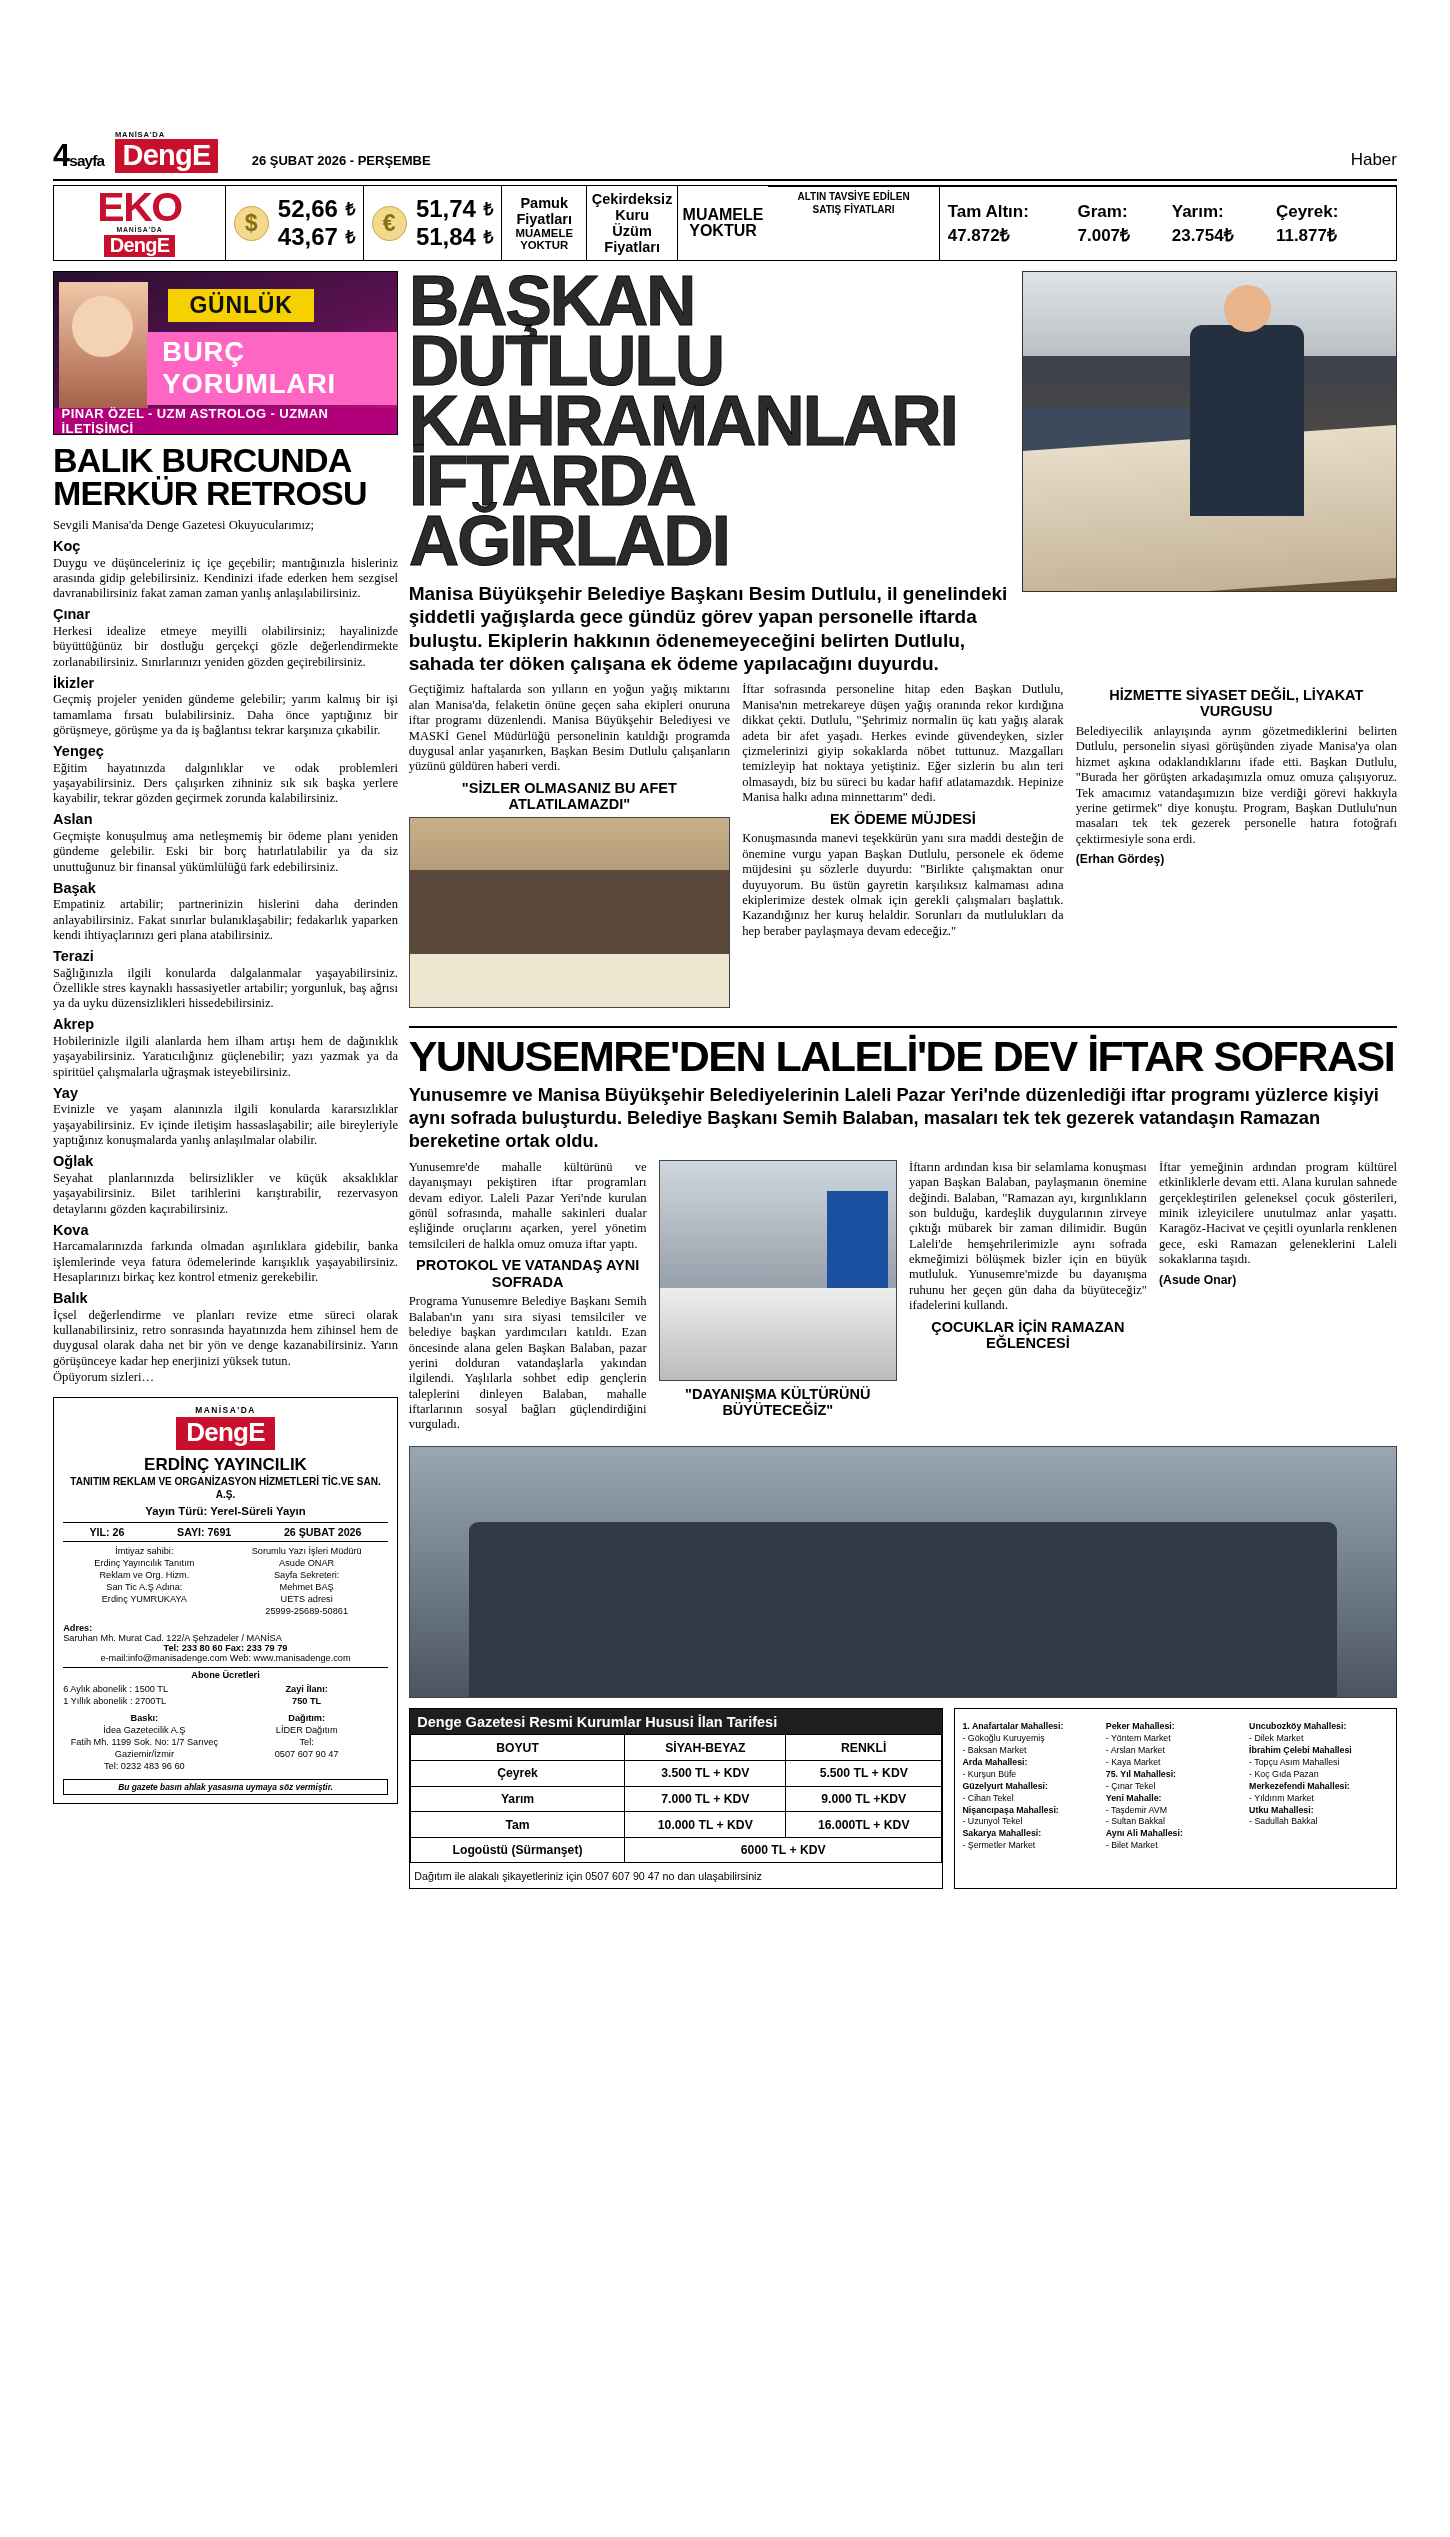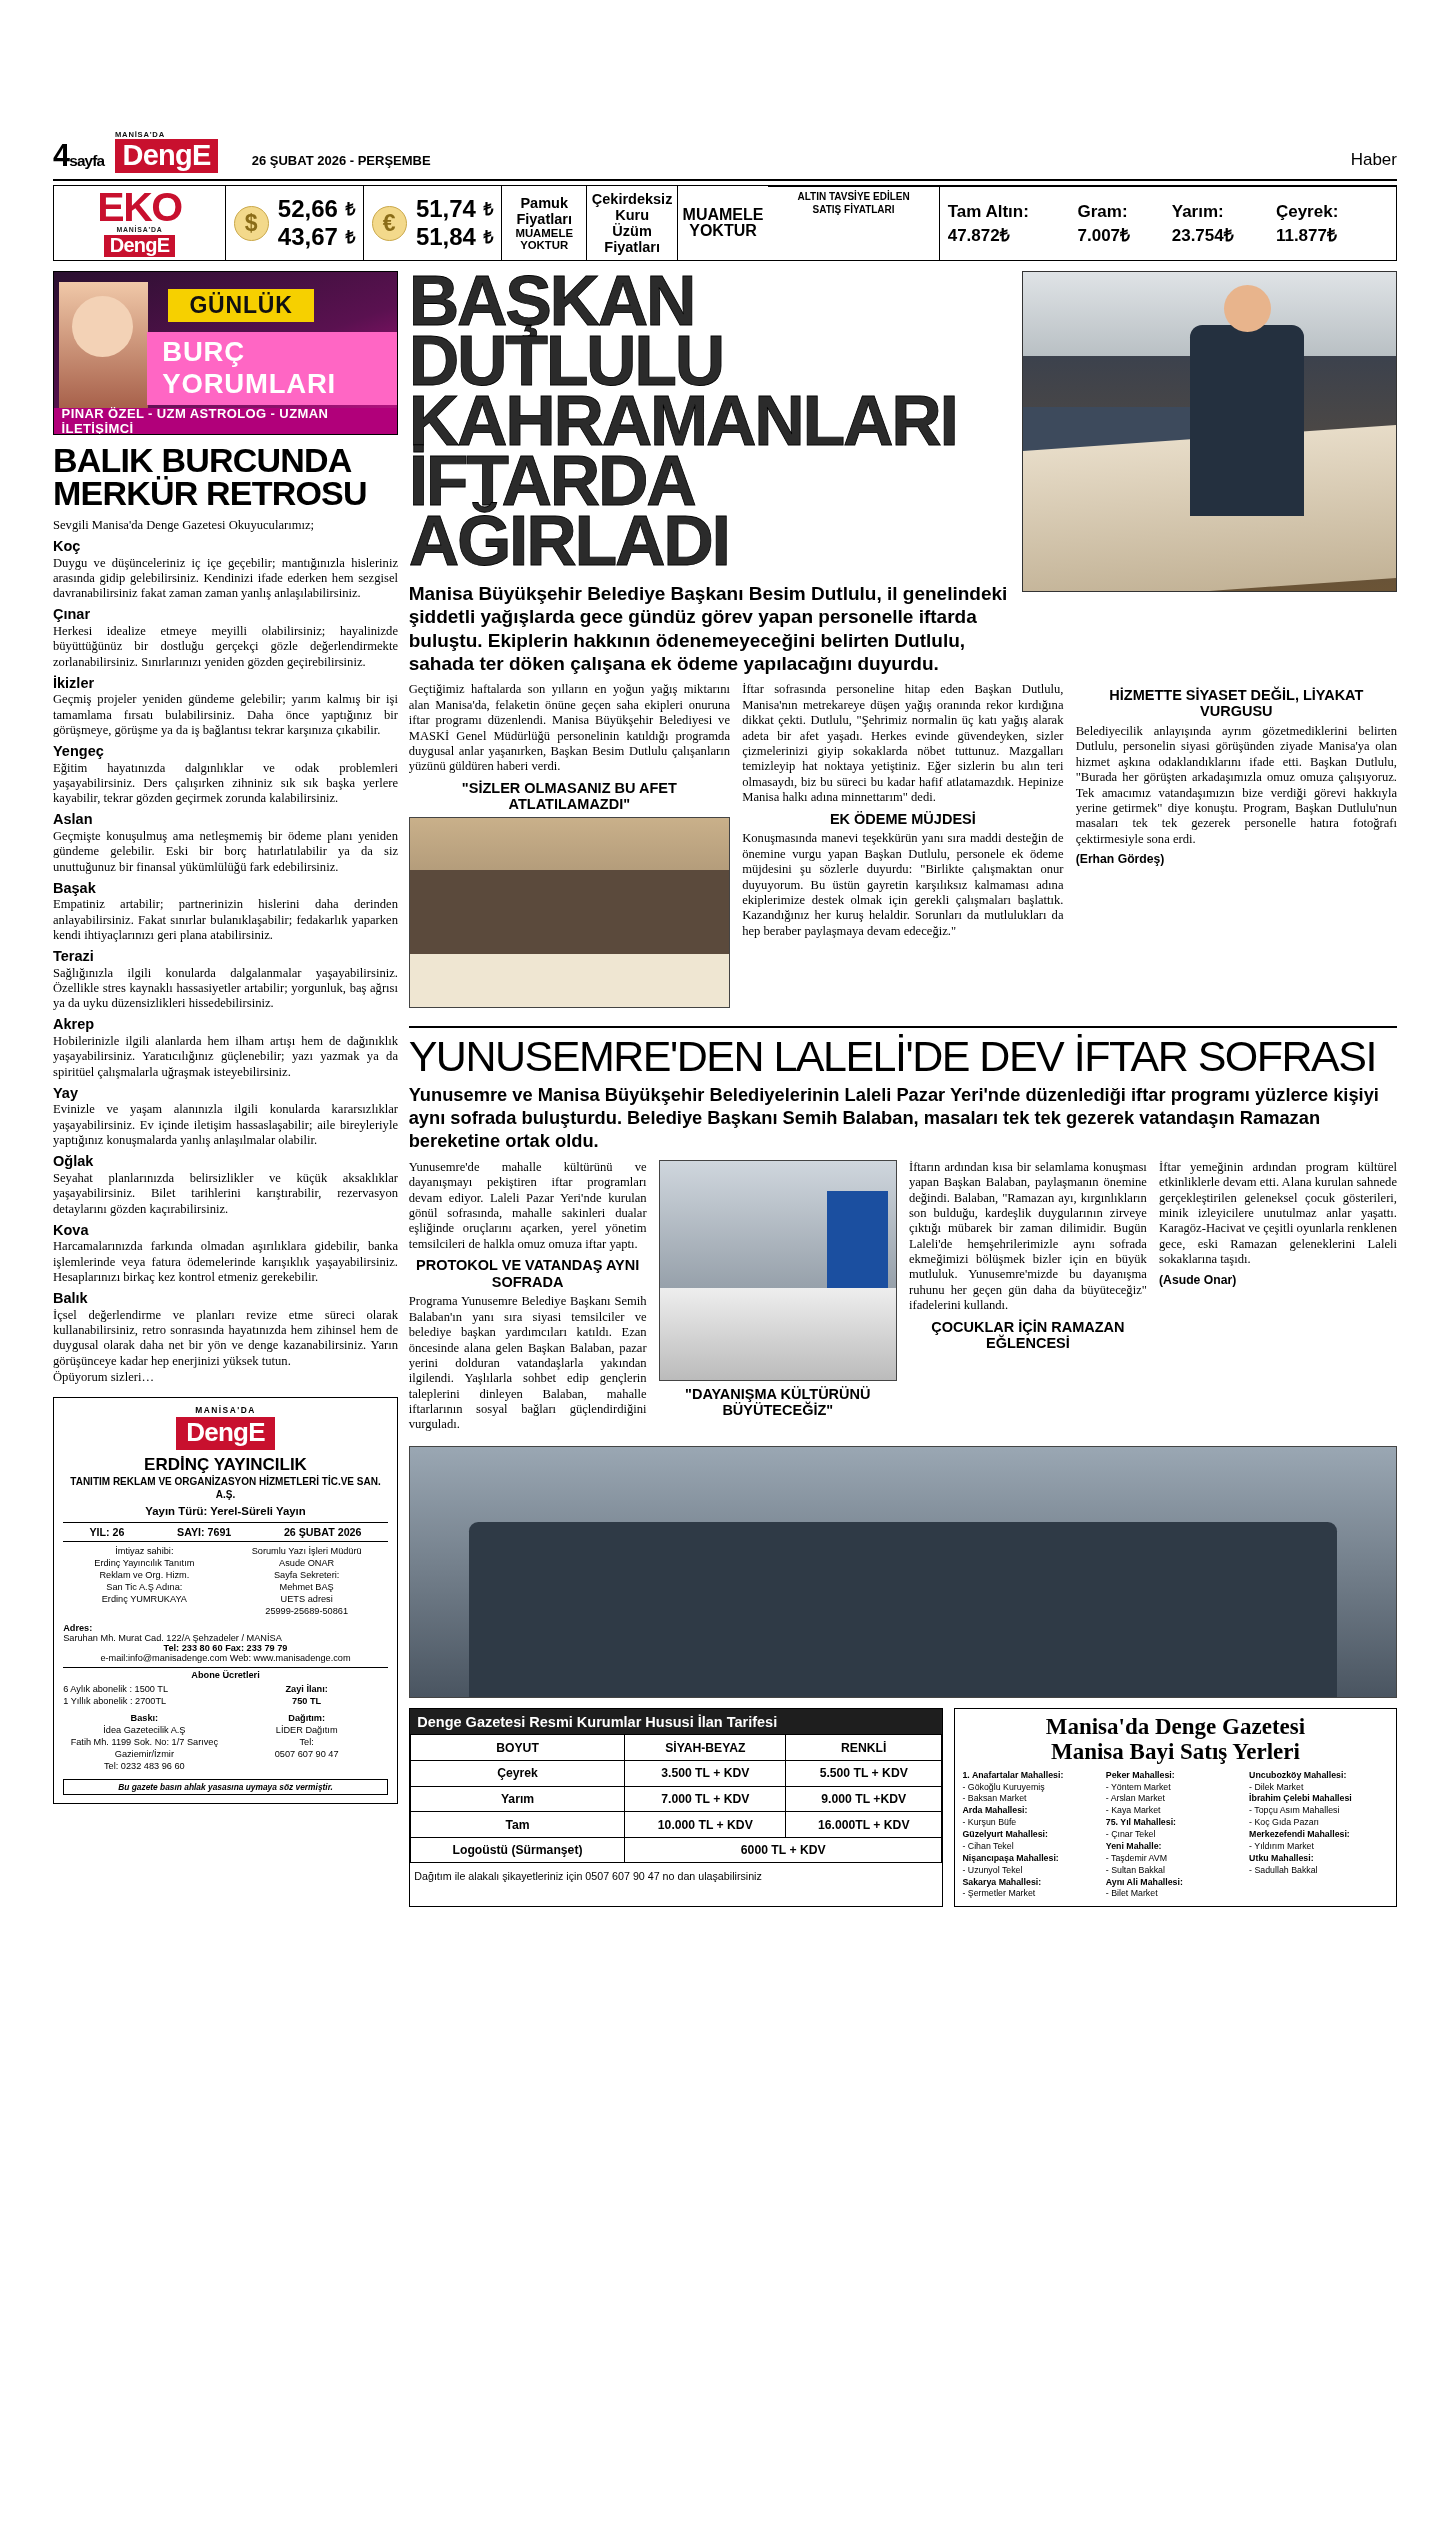--- a/index.html
+++ b/index.html
@@ -84,21 +84,21 @@
   .col3 { flex:1; font-size:12.6px; line-height:1.22; text-align:justify; }
   .col3 p { margin:0 0 5.3px; }
   .subhead { font-family:"Liberation Sans", sans-serif; font-weight:bold; font-size:14.5px; text-align:center; line-height:1.12; margin:4.6px 0; }
   .byline { font-family:"Liberation Sans", sans-serif; font-weight:bold; font-size:12.2px; }
   .inline-photo { width:100%; height:191px; background:linear-gradient(#c9b08a,#7e6a53); margin:4.6px 0 6.1px; border:0.8px solid #444; position:relative; overflow:hidden;}
   .inline-photo .row-ppl { position:absolute; bottom:53px; left:0; width:100%; height:84px; background:#5b4a3c; }
   .inline-photo .cloth { position:absolute; bottom:0; left:0; width:100%; height:53px; background:#efe6d2; }
 
   
   .art2 { margin-top:12.2px; border-top:2.3px solid #000; padding-top:7.6px; }
-  .art2-title { font-family:"Liberation Sans", sans-serif; font-weight:normal; font-size:43px; line-height:0.95; letter-spacing:-1.5px; }
+  .art2-title { font-family:"Liberation Sans", sans-serif; font-weight:bold; font-size:43px; line-height:0.95; letter-spacing:-1.5px; }
   .art2-deck { font-family:"Liberation Sans", sans-serif; font-weight:bold; font-size:18.3px; line-height:1.24; margin:7.6px 0 7.6px; }
   .art2-grid { display:flex; gap:12.2px; }
   .art2-col { flex:1; font-size:12.6px; line-height:1.22; text-align:justify; }
   .art2-col p { margin:0 0 5.3px; }
   .art2-photo { width:100%; height:221px; background:linear-gradient(#cfd6dd,#6e7a86); border:0.8px solid #444; position:relative; overflow:hidden; margin-bottom:4.6px; }
   .art2-photo .banner { position:absolute; right:7.6px; top:30.5px; width:61px; height:114px; background:#1b4fa0; }
   .art2-photo .tablerow { position:absolute; bottom:0; left:0; width:100%; height:92px; background:linear-gradient(#eee,#bbb); }
   .wide-photo { height:252px; background:linear-gradient(#9aa7b3,#4a5561); border:0.8px solid #444; position:relative; overflow:hidden; margin-top:7.6px; }
   .wide-photo .kids { position:absolute; bottom:0; left:6%; width:88%; height:70%; background:#2f3a46; border-radius:9.2px 9.2px 0 0; }
 
@@ -410,24 +410,20 @@
             <tr>
               <td>Logoüstü (Sürmanşet)</td>
               <td colspan="2">6000 TL + KDV</td>
             </tr>
           </tbody>
             </table>
           <div class="tariff-note">Dağıtım ile alakalı şikayetleriniz için 0507 607 90 47 no dan ulaşabilirsiniz</div>
         </div>
 
         <div class="bayi">
-          <div class="bayi-title">
-            <div>Manisa'da Denge Gazetesi</div>
-            <div>Manisa Bayi Satış Yerleri</div>
-          </div>
           <div class="bayi-cols">
             <div>
               <div class="bayi-b">1. Anafartalar Mahallesi:</div>
               <div>- Gökoğlu Kuruyemiş</div>
               <div>- Baksan Market</div>
               <div class="bayi-b">Arda Mahallesi:</div>
               <div>- Kurşun Büfe</div>
               <div class="bayi-b">Güzelyurt Mahallesi:</div>
               <div>- Cihan Tekel</div>
               <div class="bayi-b">Nişancıpaşa Mahallesi:</div>

